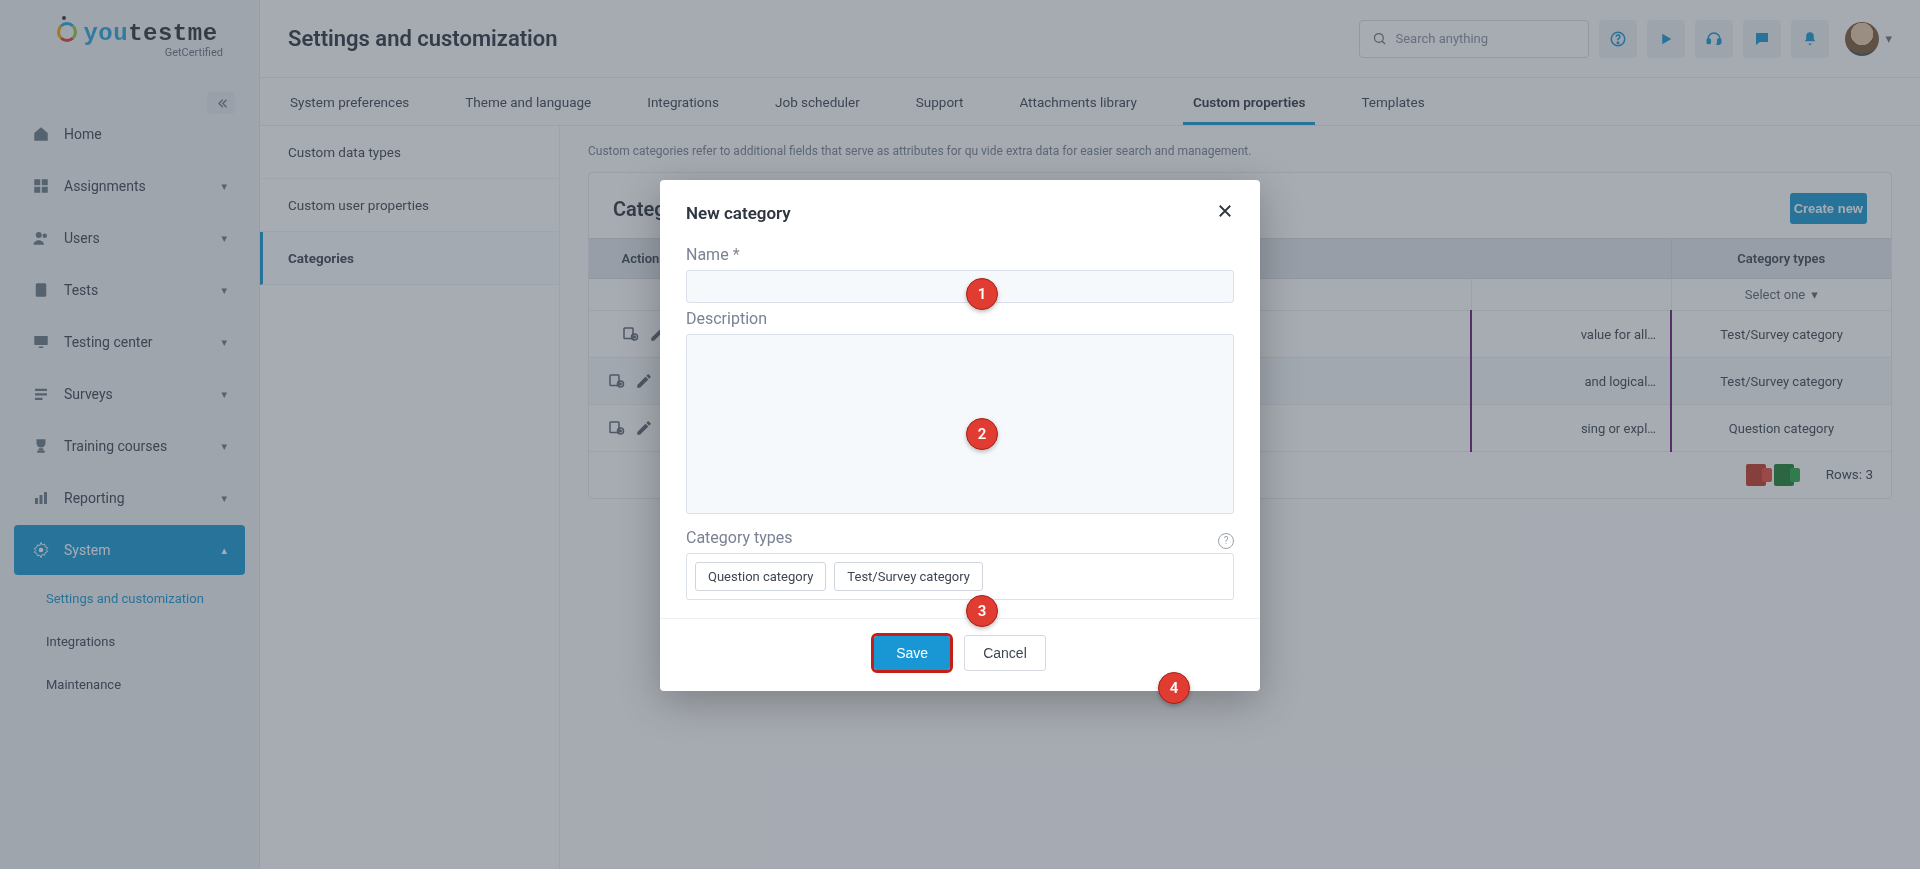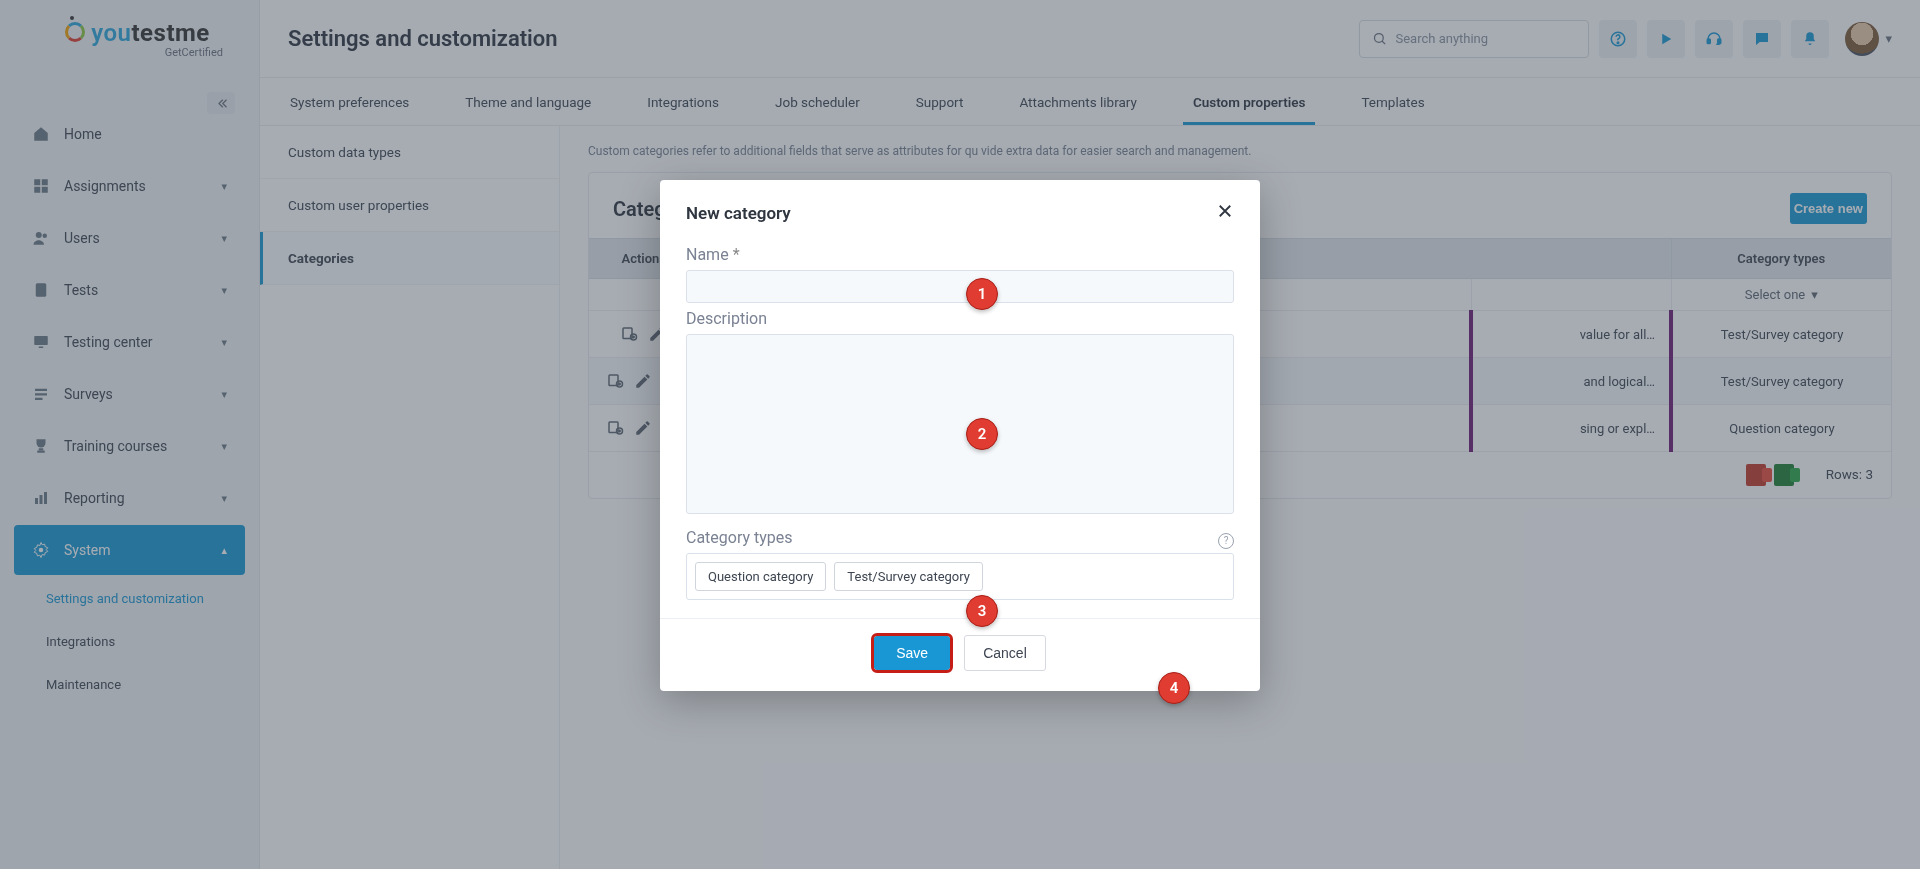--- a/index.html
+++ b/index.html
@@ -38,21 +38,21 @@
     border-right: 1px solid #e3e6ea;
     display: flex; flex-direction: column;
     position: relative;
   }
   .logo-wrap {
     padding: 18px 26px 10px 38px;
     display: flex; flex-direction: column; align-items: center;
   }
   .logo {
     font-size: 24px; font-weight: 600; letter-spacing: 0.5px;
-    display: flex; align-items: center;
+    display: flex; align-items: center; font-family: Liberation Mono, monospace;
   }
   .logo-icon {
     width: 22px; height: 30px; margin-right: 8px;
     position: relative;
   }
   .logo-icon::before {
     content:""; position:absolute; left:4px; top:4px; width:14px; height:14px;
     border:3px solid #f2a100; border-top-color:#2aa6dd; border-right-color:#8cc63e;
     border-bottom-color:#e03c31; border-radius:50%;
   }
@@ -161,21 +161,21 @@
   tbody tr.filter td {
     background:#fff; padding:8px 10px; border-bottom:1px solid #ececf0;
   }
   tbody tr.filter td + td { border-left:1px solid #ececf0;}
   .filter-input {
     display:flex; align-items:center; gap:6px; color:#8b92a1; font-size:13px;
   }
   tbody tr.data td {
     padding:14px 14px; border-bottom:1px solid #ececf0; font-size:13px; color:#3e4652;
   }
-  tbody tr.data td + td { border-left:4px solid #701a75;}
+  tbody tr.data td + td { border-left:2px solid #701a75;}
   tbody tr.data.alt td { background: var(--row-alt);}
   .actions-cell { display:flex; gap:10px; align-items:center; justify-content:center; color:#5e6673;}
   .actions-cell svg { cursor:pointer; }
   .select-one { display:flex; align-items:center; gap:6px; justify-content:center; color:#5e6673; font-size:13px;}
   tfoot td {
     padding:12px 18px; font-size:13.5px; color:#3e4652; text-align:right;
   }
   .export-icons { display:inline-flex; gap:8px; align-items:center; margin-right:28px; vertical-align:middle;}
   .export-pdf { width:20px; height:22px; background:#c1392b; position:relative; border-radius:2px;}
   .export-pdf::after{content:""; position:absolute; right:-6px; top:4px; width:10px; height:14px; background:#e74c3c; border-radius:2px;}

